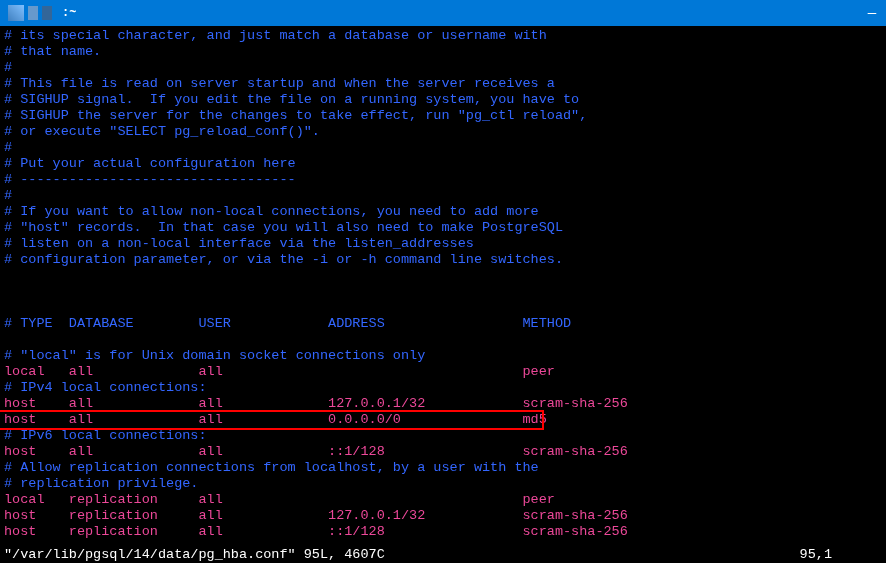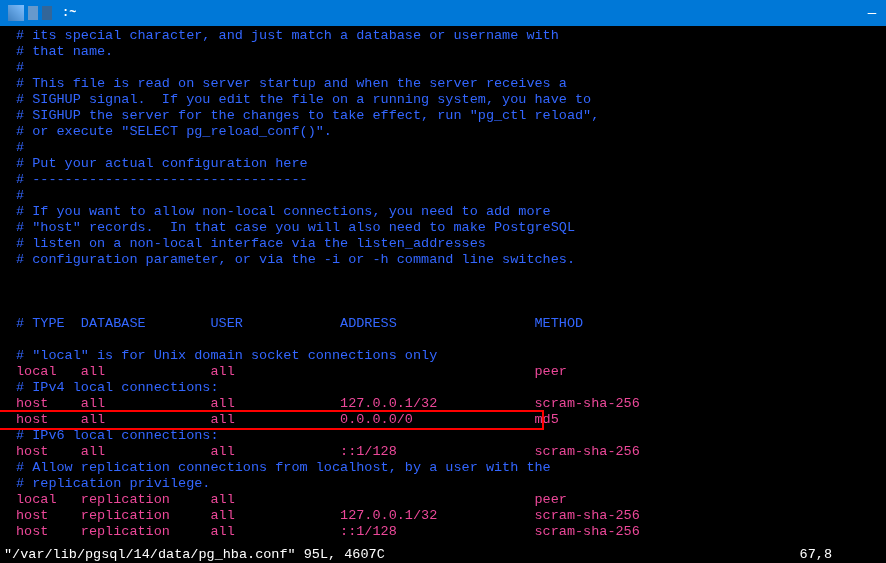--- a/index.html
+++ b/index.html
@@ -44,21 +44,21 @@
       width: 12px;
       height: 12px;
       display: flex;
       align-items: center;
       justify-content: center;
       cursor: pointer;
       font-size: 14px;
       color: #ffffff;
     }
     .terminal-content {
-      padding: 2px 16px;
+      padding: 2px 4px;
       white-space: pre;
       position: relative;
     }
     .comment {
       color: #3366ff;
     }
     .normal {
       color: #ec4899;
     }
     .status-line {
@@ -104,15 +104,15 @@
   <div class="titlebar-controls">
     <div class="titlebar-btn">—</div>
   </div>
 </div>
 
 <div class="terminal-content" id="terminal" style="height: 537px;"><div class="term-line comment"># its special character, and just match a database or username with</div><div class="term-line comment"># that name.</div><div class="term-line comment">#</div><div class="term-line comment"># This file is read on server startup and when the server receives a</div><div class="term-line comment"># SIGHUP signal.  If you edit the file on a running system, you have to</div><div class="term-line comment"># SIGHUP the server for the changes to take effect, run "pg_ctl reload",</div><div class="term-line comment"># or execute "SELECT pg_reload_conf()".</div><div class="term-line comment">#</div><div class="term-line comment"># Put your actual configuration here</div><div class="term-line comment"># ----------------------------------</div><div class="term-line comment">#</div><div class="term-line comment"># If you want to allow non-local connections, you need to add more</div><div class="term-line comment"># "host" records.  In that case you will also need to make PostgreSQL</div><div class="term-line comment"># listen on a non-local interface via the listen_addresses</div><div class="term-line comment"># configuration parameter, or via the -i or -h command line switches.</div><div class="term-line normal"></div><div class="term-line normal"></div><div class="term-line normal"></div><div class="term-line comment"># TYPE  DATABASE        USER            ADDRESS                 METHOD</div><div class="term-line normal"></div><div class="term-line comment"># "local" is for Unix domain socket connections only</div><div class="term-line normal">local   all             all                                     peer</div><div class="term-line comment"># IPv4 local connections:</div><div class="term-line normal">host    all             all             127.0.0.1/32            scram-sha-256</div><div class="term-line normal">host    all             all             0.0.0.0/0               md5</div><div class="term-line comment"># IPv6 local connections:</div><div class="term-line normal">host    all             all             ::1/128                 scram-sha-256</div><div class="term-line comment"># Allow replication connections from localhost, by a user with the</div><div class="term-line comment"># replication privilege.</div><div class="term-line normal">local   replication     all                                     peer</div><div class="term-line normal">host    replication     all             127.0.0.1/32            scram-sha-256</div><div class="term-line normal">host    replication     all             ::1/128                 scram-sha-256</div>
   
   <div class="highlight-annotation" style="top: 384px; left: -2px; width: 546px; height: 20px;"></div>
   <div class="status-line">
     <span>"/var/lib/pgsql/14/data/pg_hba.conf" 95L, 4607C</span>
-    <span style="margin-right:50px">67,8</span>
+    <span style="margin-right:50px">95,1</span>
   </div>
 </div>
 
 </body></html>

